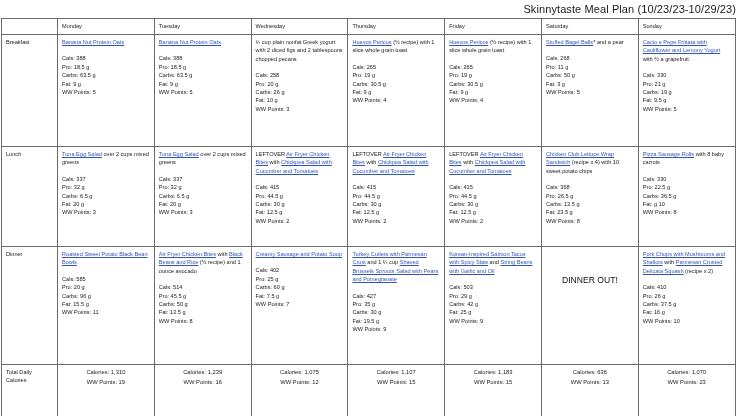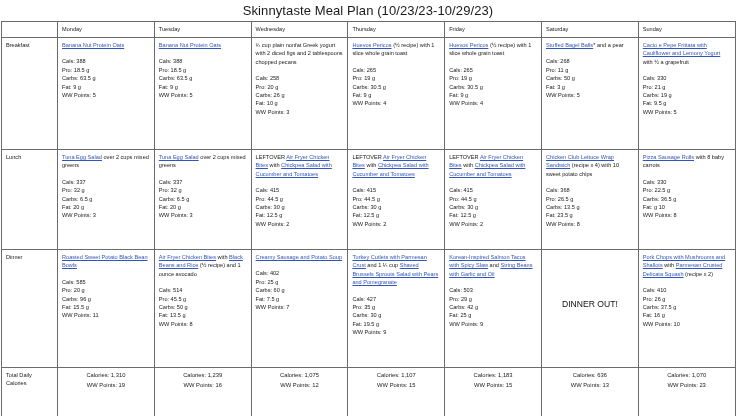--- a/index.html
+++ b/index.html
@@ -4,22 +4,22 @@
 <style>
   * { box-sizing: border-box; }
   html, body {
     margin: 0; padding: 0;
     width: 736px; height: 416px;
     background: #ffffff;
     font-family: "Liberation Sans", sans-serif;
     overflow: hidden;
   }
   #page-title {
-    text-align: center;
-    font-size: 13px;
+    text-align: right;
+    font-size: 11px;
     color: #1a1a1a;
     padding-top: 3px;
     padding-bottom: 3px;
     letter-spacing: 0.1px;
   }
   table.plan {
     border-collapse: collapse;
     width: 734px;
     margin-left: 1px;
     table-layout: fixed;
@@ -75,21 +75,21 @@
   .nutri div { white-space: nowrap; }
   .totals-cell {
     text-align: center;
     font-size: 5.8px;
     line-height: 1.65;
   }
   .dinner-out {
     text-align: center;
     font-size: 8.6px;
     color: #111;
-    margin-top: 45px;
+    margin-top: 24px;
   }
 </style>
 </head>
 <body>
 
 <div id="page-title">Skinnytaste Meal Plan (10/23/23-10/29/23)</div>
 
 <table class="plan">
   <colgroup>
     <col class="label-col">

